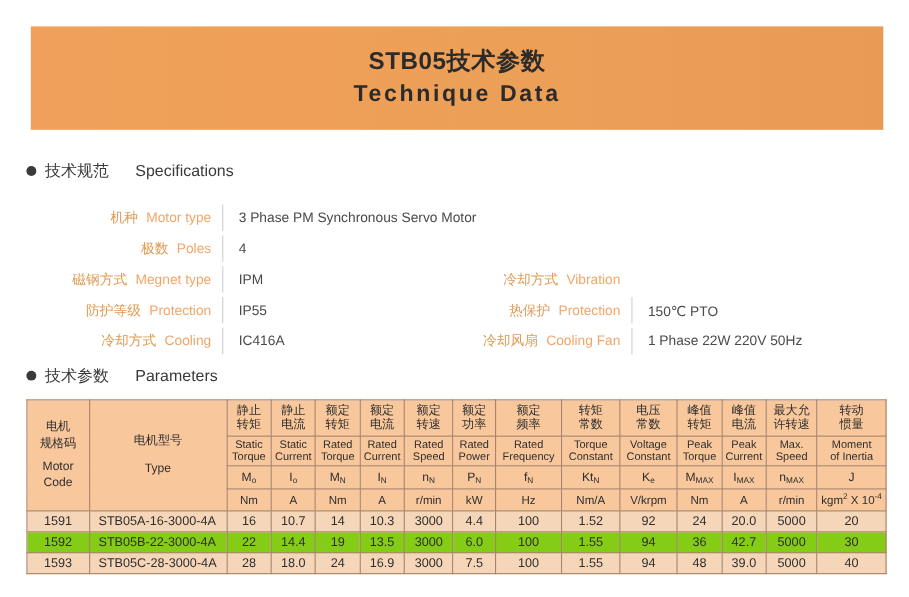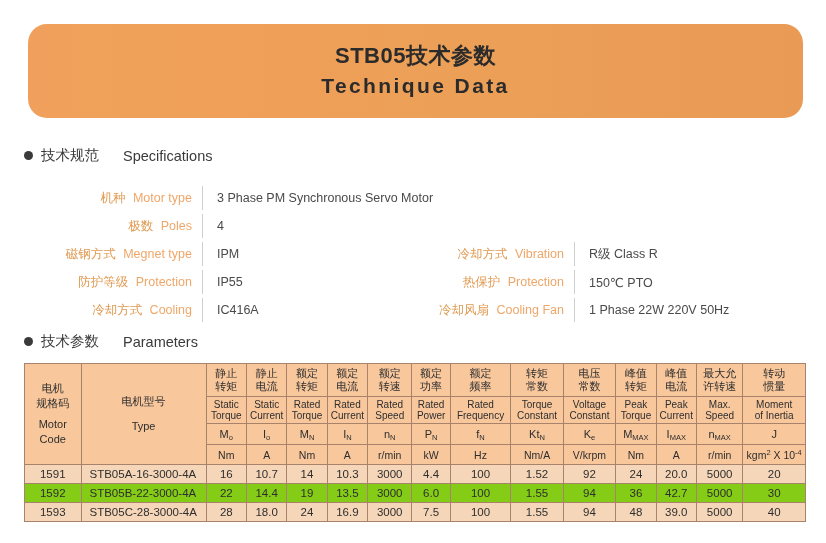--- a/index.html
+++ b/index.html
@@ -27,21 +27,20 @@
         #f0a05c 0%,
         #f0a159 12%,
         #ef9f58 34%,
         #eca057 55%,
         #eb9d57 78%,
         #e99a54 100%);
     display: flex;
     flex-direction: column;
     align-items: center;
     justify-content: center;
-    border-radius: 19px;
   }
   .banner-cn {
     font-size: 22px;
     font-weight: bold;
     color: #2b2b2b;
     letter-spacing: 0.5px;
     line-height: 1.25;
   }
   .banner-en {
     font-size: 21px;
@@ -230,21 +229,20 @@
   <div class="spec-col right">
     <div class="spec-row blank">
       <div class="spec-label"></div>
       <div class="spec-value"></div>
     </div>
     <div class="spec-row">
       <div class="spec-label">
         <span class="cn">冷却方式</span>
         <span class="en">Vibration</span>
       </div>
-      <div class="spec-value">R级  Class R</div>
     </div>
     <div class="spec-row">
       <div class="spec-label">
         <span class="cn">热保护</span>
         <span class="en">Protection</span>
       </div>
       <div class="spec-value">150℃ PTO</div>
     </div>
     <div class="spec-row">
       <div class="spec-label">

